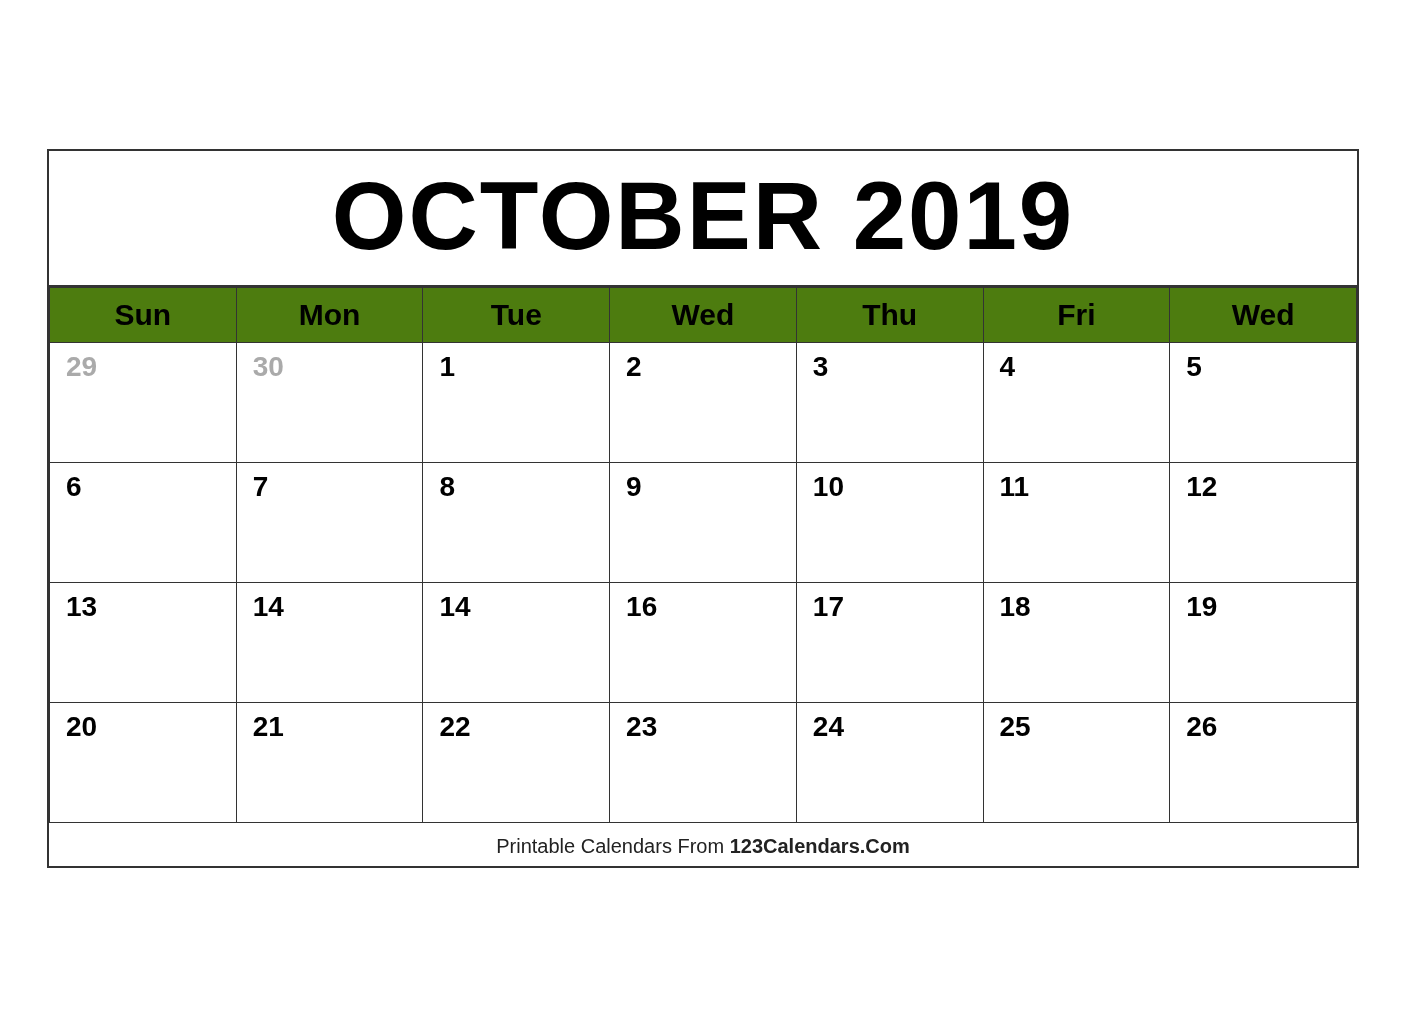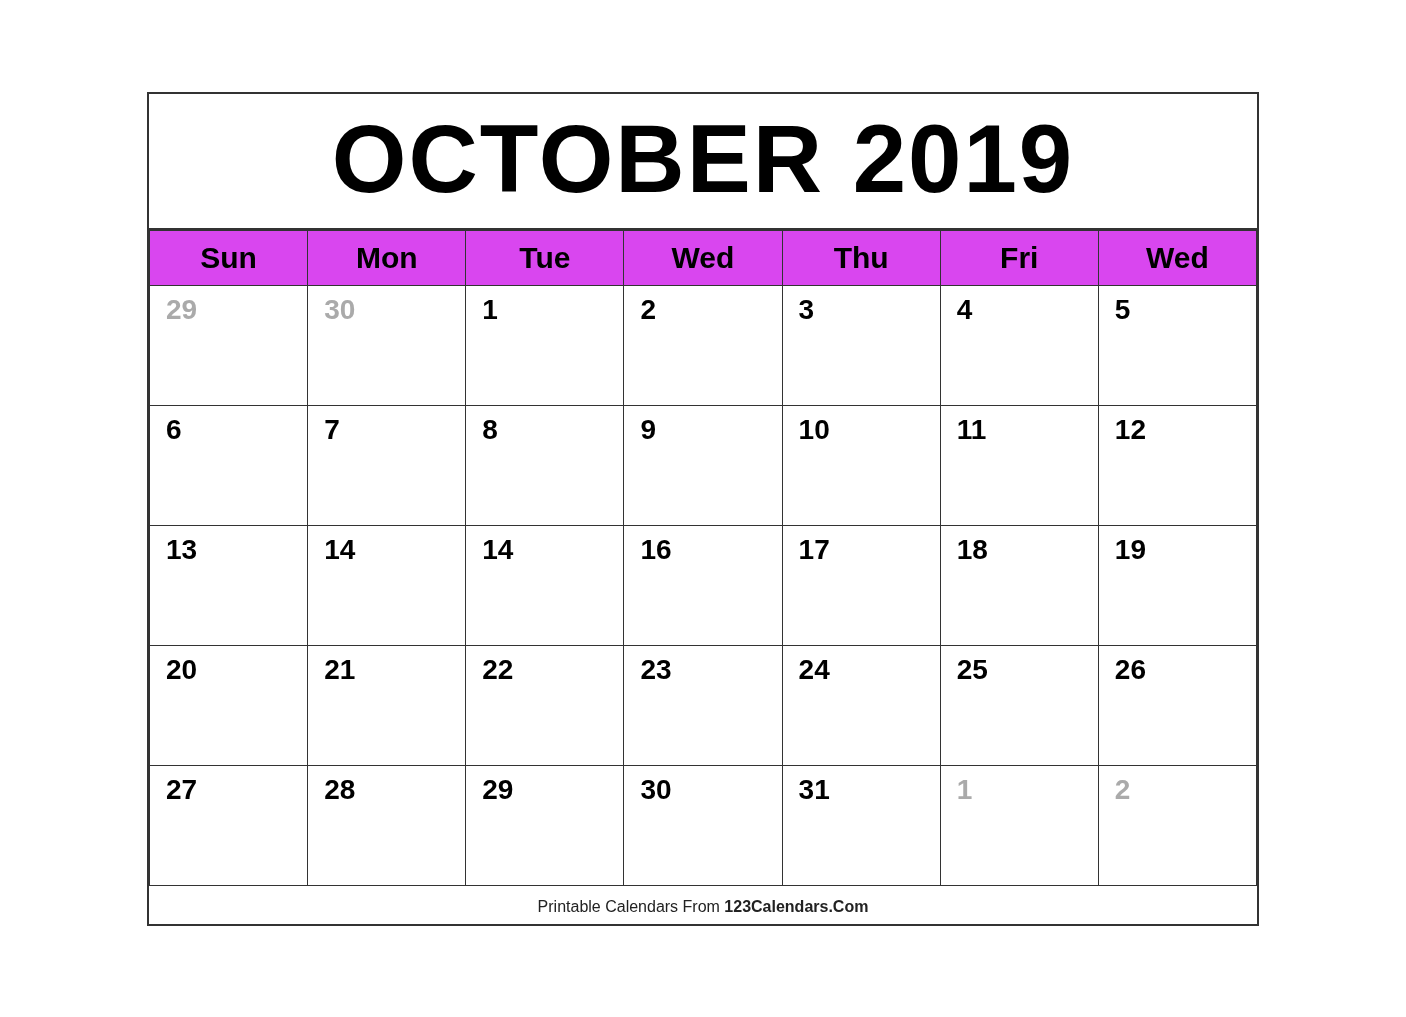--- a/index.html
+++ b/index.html
@@ -6,21 +6,21 @@
     body {
       background: #fff;
       font-family: Arial, Helvetica, sans-serif;
       display: flex;
       justify-content: center;
       align-items: center;
       min-height: 100vh;
       padding: 20px;
     }
     .calendar-wrapper {
-      width: 1112px;
+      width: 1312px;
       border: 2px solid #333;
       background: #fff;
     }
     .calendar-title {
       text-align: center;
       font-size: 96px;
       font-weight: 900;
       font-family: Arial Black, Arial, sans-serif;
       padding: 10px 0 14px 0;
       border-bottom: 2px solid #333;
@@ -29,21 +29,21 @@
     .calendar-grid {
       width: 100%;
       border-collapse: collapse;
     }
     .calendar-grid th {
       border: 1.5px solid #333;
       padding: 10px 0;
       font-size: 30px;
       font-weight: 900;
       text-align: center;
-      background: #d946ef;
+      background: #4d7c0f;
       font-family: Arial Black, Arial, sans-serif;
       width: calc(100%/7);
     }
     .calendar-grid td {
       border: 1.5px solid #333;
       vertical-align: top;
       height: 120px;
       padding: 8px 10px 0 16px;
       width: calc(100%/7);
     }
@@ -52,21 +52,21 @@
       font-size: 28px;
       font-weight: bold;
       font-family: Arial, sans-serif;
     }
     .day-number.outside {
       color: #aaa;
     }
     .footer-text {
       text-align: center;
       padding: 12px 0 8px 0;
-      font-size: 16px;
+      font-size: 20px;
       font-family: Arial, sans-serif;
       color: #222;
     }
     .footer-text span.bold {
       font-weight: bold;
     }
   </style>
 </head>
 <body>
 
@@ -115,28 +115,19 @@
         </tr>
         <tr>
           <td><span class="day-number">20</span></td>
           <td><span class="day-number">21</span></td>
           <td><span class="day-number">22</span></td>
           <td><span class="day-number">23</span></td>
           <td><span class="day-number">24</span></td>
           <td><span class="day-number">25</span></td>
           <td><span class="day-number">26</span></td>
         </tr>
-        <tr>
-          <td><span class="day-number">27</span></td>
-          <td><span class="day-number">28</span></td>
-          <td><span class="day-number">29</span></td>
-          <td><span class="day-number">30</span></td>
-          <td><span class="day-number">31</span></td>
-          <td><span class="day-number outside">1</span></td>
-          <td><span class="day-number outside">2</span></td>
-        </tr>
       </tbody>
   </table>
 
   <div class="footer-text">
     <span>Printable Calendars From </span><span class="bold">123Calendars.Com</span>
   </div>
 </div>
 
 </body></html>

